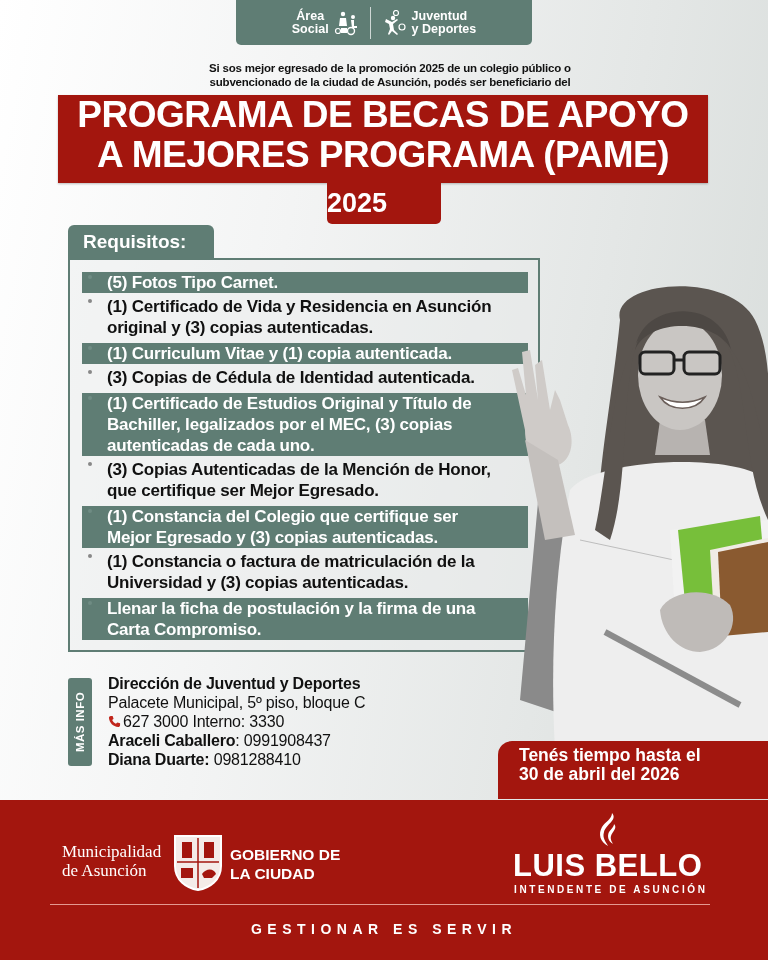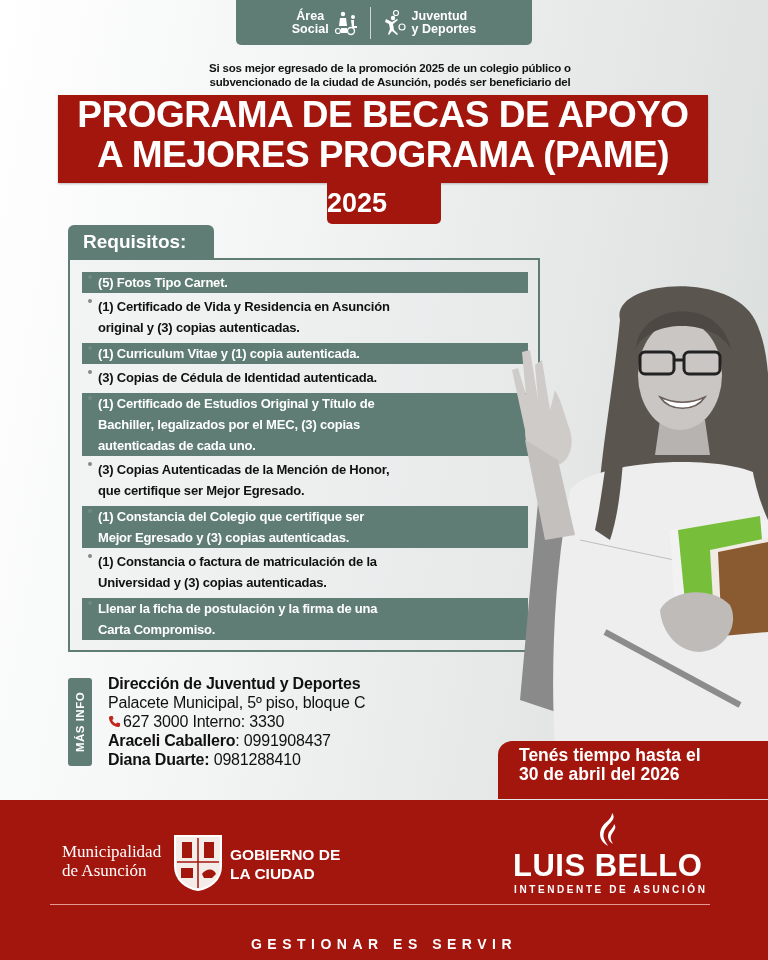--- a/index.html
+++ b/index.html
@@ -47,21 +47,21 @@
       background: #5f7d74; color: #fff; border-radius: 6px 6px 0 0;
       font-weight: bold; font-size: 19px; line-height: 34px; padding-left: 15px;
     }
     .req-panel {
       position: absolute; left: 68px; top: 258px; width: 472px; height: 394px;
       border: 2px solid #5f7d74; border-top-width: 2px;
       background: rgba(232,236,235,0.45);
     }
     .req-list { position: absolute; left: 82px; top: 272px; width: 446px; }
     .req-item {
-      position: relative; padding-left: 16px; font-size: 13px; line-height: 21px;
+      position: relative; padding-left: 25px; font-size: 17px; line-height: 21px;
       font-weight: bold; letter-spacing: -0.2px;
     }
     .req-item.shaded { background: #5f7d74; color: #fff; }
     .req-item.plain { color: #111; background: transparent; }
     .req-item .bullet {
       position: absolute; left: 6px; top: 3px; width: 4px; height: 4px; border-radius: 50%;
       background: #888;
     }
     .req-item.shaded .bullet { background: #6f8c83; }
 
@@ -110,21 +110,21 @@
     }
     .footer-sub {
       position: absolute; left: 514px; top: 84px; color: #fff; font-weight: bold;
       font-size: 10px; letter-spacing: 2.6px;
     }
     .footer-line {
       position: absolute; left: 50px; top: 104px; width: 660px; height: 1px; background: rgba(255,210,200,0.7);
     }
     .footer-slogan {
       position: absolute; left: 0; top: 121px; width: 768px; text-align: center;
-      color: #fff; font-weight: bold; font-size: 14px; letter-spacing: 5.5px; margin-top: 15px;
+      color: #fff; font-weight: bold; font-size: 14px; letter-spacing: 5.5px;
     }
   </style>
 </head>
 <body>
 
 <div class="top-badge">
   <div class="badge-part">
     <div class="badge-label left">
       <div>Área</div>
       <div>Social</div>

